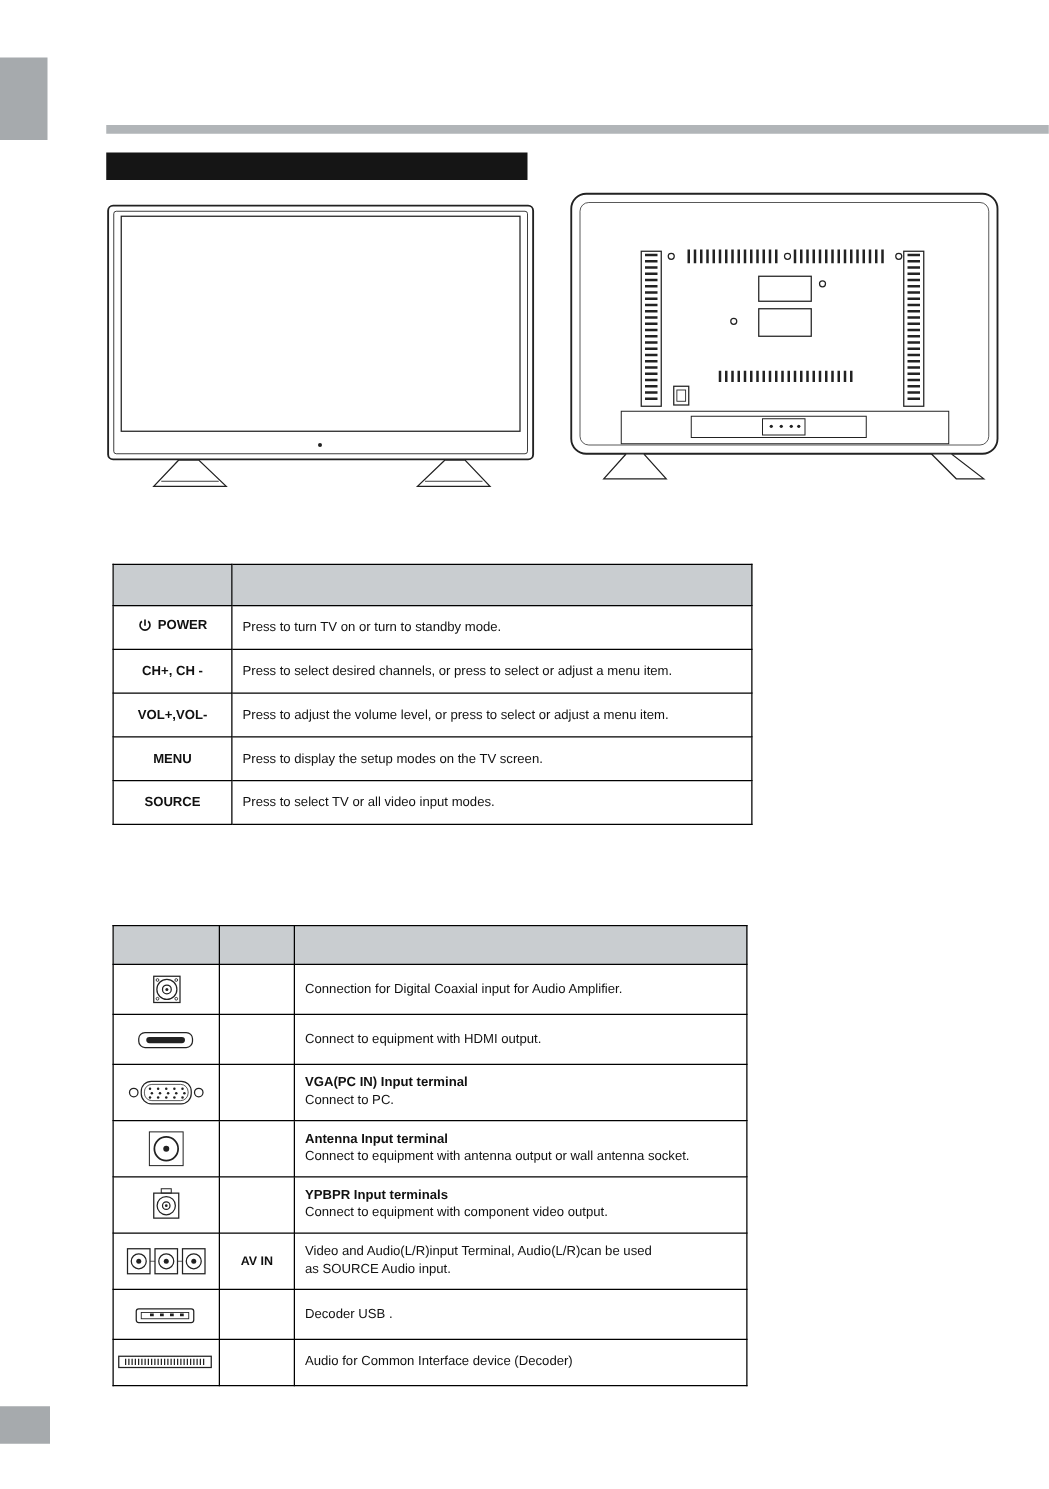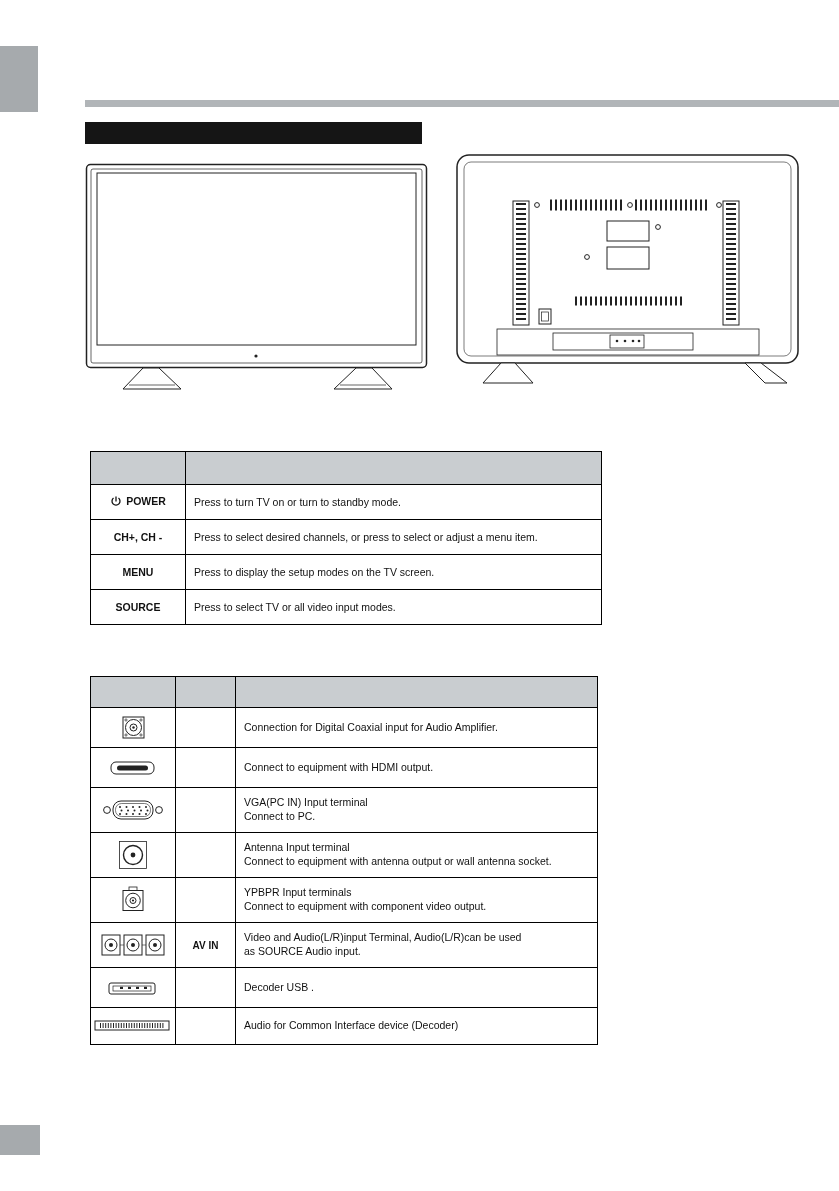--- a/index.html
+++ b/index.html
@@ -19,26 +19,26 @@
   table { border-collapse:collapse; position:absolute; table-layout:fixed; background:#fff; }
   td { border:1px solid #000; vertical-align:middle; }
 
   .buttons-table { left:90px; top:451px; width:512px; font-size:10.5px; }
   .buttons-table tr.header-row td { height:30px; background:#c9cdd0; }
   .buttons-table tr.body-row td { height:32px; }
   .buttons-table td.c1 { width:92px; text-align:center; font-weight:bold; font-size:10.5px; }
   .buttons-table td.c2 { padding:0 8px; white-space:nowrap; }
   .power-wrap { display:inline-flex; align-items:flex-start; gap:4px; }
 
-  .connections-table { left:90px; top:676px; width:507px; font-size:10.5px; }
+  .connections-table { left:90px; top:740px; width:507px; font-size:10.5px; }
   .connections-table tr.header-row td { height:28px; background:#c9cdd0; }
   .connections-table td.icon-cell  { text-align:center; }
   .connections-table td.label-cell { text-align:center; font-weight:bold; font-size:10px; }
   .connections-table td.desc-cell  { padding:3px 8px; line-height:1.3; }
-  .desc-title { font-weight:normal; }
+  .desc-title { font-weight:bold; }
   tr.h30 td{height:30px} tr.h33 td{height:33px} tr.h38 td{height:38px} tr.h48 td{height:48px}
 
   svg { display:block; margin:0 auto; }
   .c1 svg, .power-wrap svg { display:inline-block; margin:0; }
 </style>
 </head>
 <body>
 
 <div>
 
@@ -107,20 +107,24 @@
           <span>POWER</span>
         </span>
       </td>
       <td class="c2"><span>Press to turn TV on or turn to standby mode.</span></td>
     </tr>
     <tr class="body-row">
       <td class="c1"><span>CH+, CH -</span></td>
       <td class="c2"><span>Press to select desired channels, or press to select or adjust a menu item.</span></td>
     </tr>
     <tr class="body-row">
+      <td class="c1"><span>VOL+,VOL-</span></td>
+      <td class="c2"><span>Press to adjust the volume level, or press to select or adjust a menu item.</span></td>
+    </tr>
+    <tr class="body-row">
       <td class="c1"><span>MENU</span></td>
       <td class="c2"><span>Press to display the setup modes on the TV screen.</span></td>
     </tr>
     <tr class="body-row">
       <td class="c1"><span>SOURCE</span></td>
       <td class="c2"><span>Press to select TV or all video input modes.</span></td>
     </tr>
   </tbody>
     </table>
 

